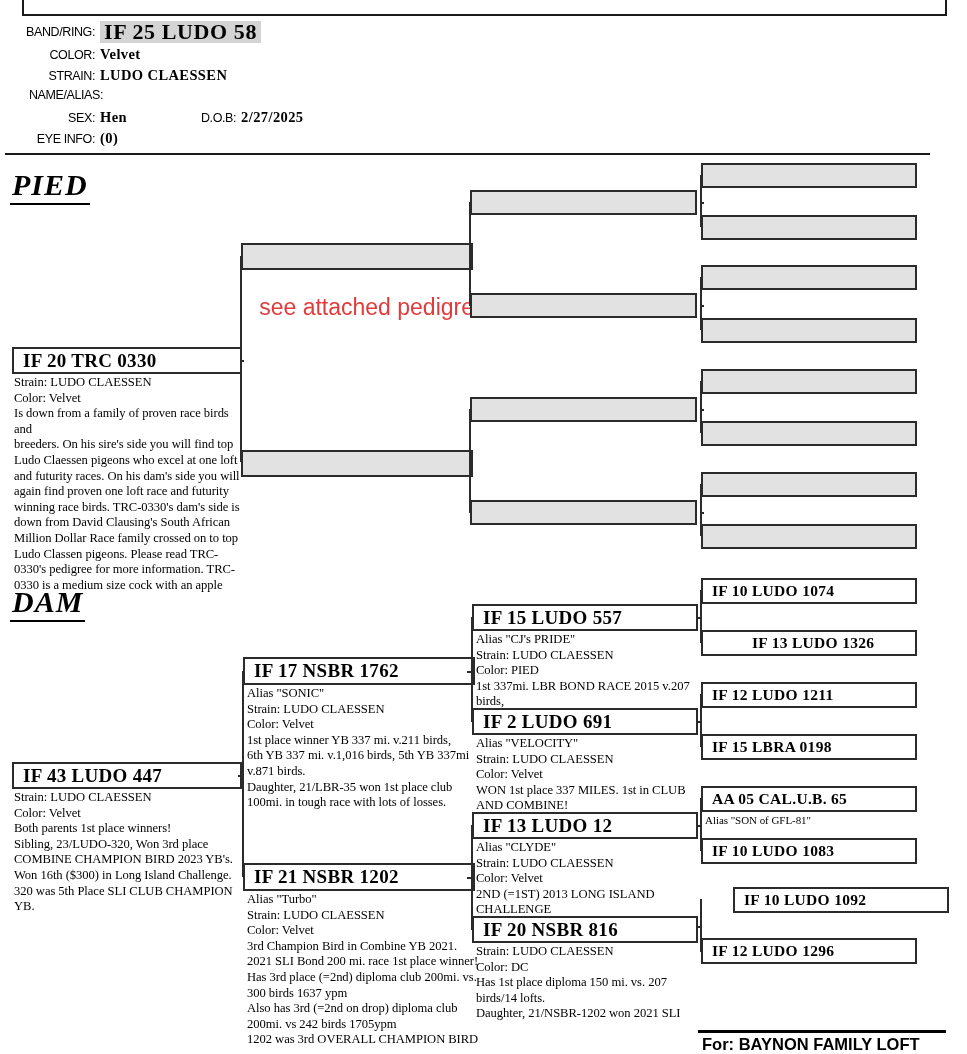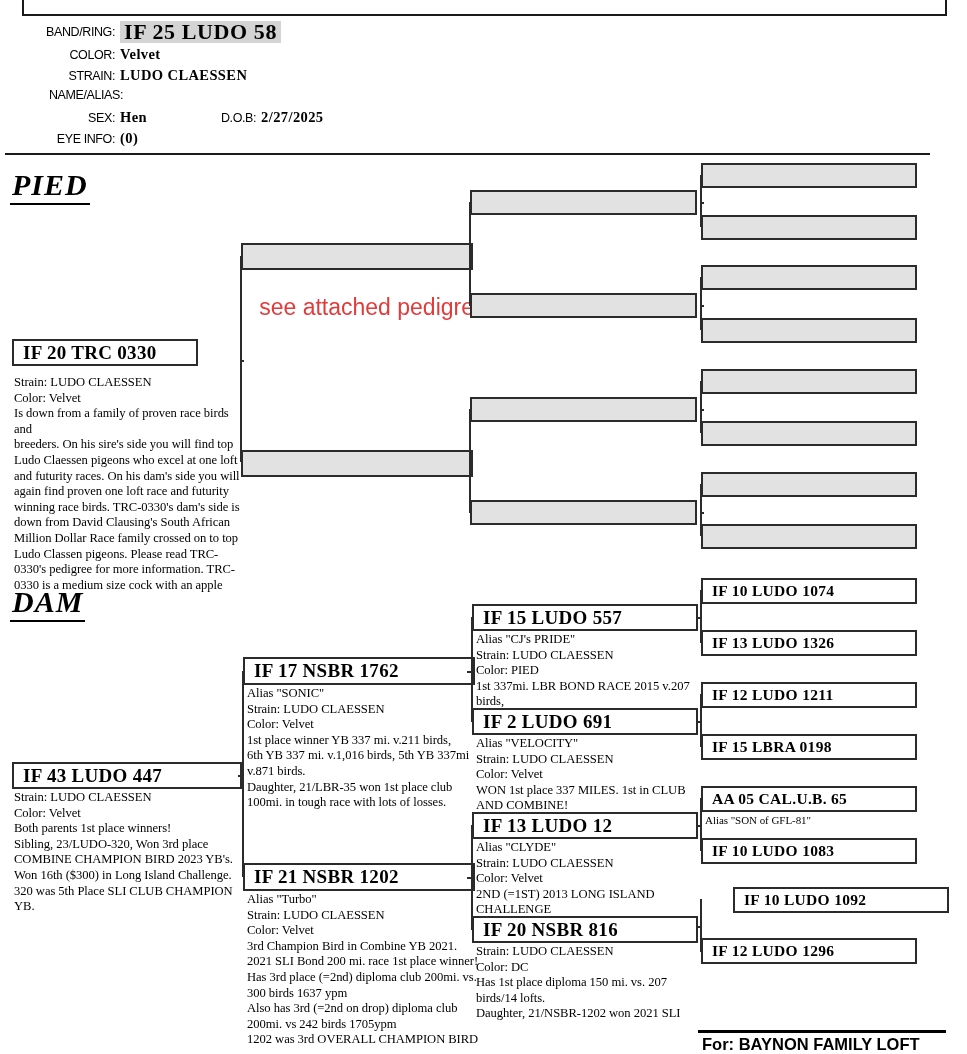--- a/index.html
+++ b/index.html
@@ -19,21 +19,21 @@
   .top-frame {
     position: absolute;
     left: 22px; top: -40px;
     width: 925px; height: 56px;
     border: 2px solid #1a1a1a;
     background: #fff;
   }
 
   
   .hdr { position: absolute; left: 0; top: 18px; width: 500px; }
-  .hdr-row { display: flex; align-items: baseline; height: 21px; padding-left: 20px; }
+  .hdr-row { display: flex; align-items: baseline; height: 21px; }
   .hdr-lbl {
     width: 95px; text-align: right;
     font-family: "Liberation Sans", sans-serif;
     font-size: 12.5px; color: #000;
     letter-spacing: -0.4px;
     white-space: nowrap;
   }
   .hdr-val {
     margin-left: 5px;
     font-family: "Liberation Serif", serif;
@@ -168,21 +168,21 @@
     </div>
   </div>
 
   <div class="divider"></div>
 
   <div class="sect-title" id="sire-title">PIED</div>
 
   <div class="attached">see attached
 pedigree</div>
 
-  <div class="pbox" style="left:12px; top:339px; width:186px; height:27px;">
+  <div class="pbox" style="left:12px; top:347px; width:230px; height:27px;">
     <div class="pname">IF 20 TRC 0330</div>
   </div>
   <div class="pdetail" style="left:14px; top:375px; width:232px;">Strain: LUDO CLAESSEN
 Color: Velvet
 Is down from a family of proven race birds and
 breeders. On his sire's side you will find top
 Ludo Claessen pigeons who excel at one loft
 and futurity races. On his dam's side you will
 again find proven one loft race and futurity
 winning race birds. TRC-0330's dam's side is
@@ -328,21 +328,21 @@
 Color: DC
 Has 1st place diploma 150 mi. vs. 207
 birds/14 lofts.
 Daughter, 21/NSBR-1202 won 2021 SLI</div>
 
   <div class="pbox" style="left:701px; top:578px; width:216px; height:26px;">
     <div class="pname small">IF 10 LUDO 1074</div>
   </div>
   <div class="pdetail tiny" style="left:705px; top:605px; width:212px;"></div>
 
-  <div class="pbox" style="left:701px; top:630px; width:216px; height:26px;">
+  <div class="pbox" style="left:701px; top:630px; width:216px; height:26px;padding-left:40px;">
     <div class="pname small">IF 13 LUDO 1326</div>
   </div>
   <div class="pdetail tiny" style="left:705px; top:657px; width:212px;"></div>
 
   <div class="pbox" style="left:701px; top:682px; width:216px; height:26px;">
     <div class="pname small">IF 12 LUDO 1211</div>
   </div>
   <div class="pdetail tiny" style="left:705px; top:709px; width:212px;"></div>
 
   <div class="pbox" style="left:701px; top:734px; width:216px; height:26px;">

